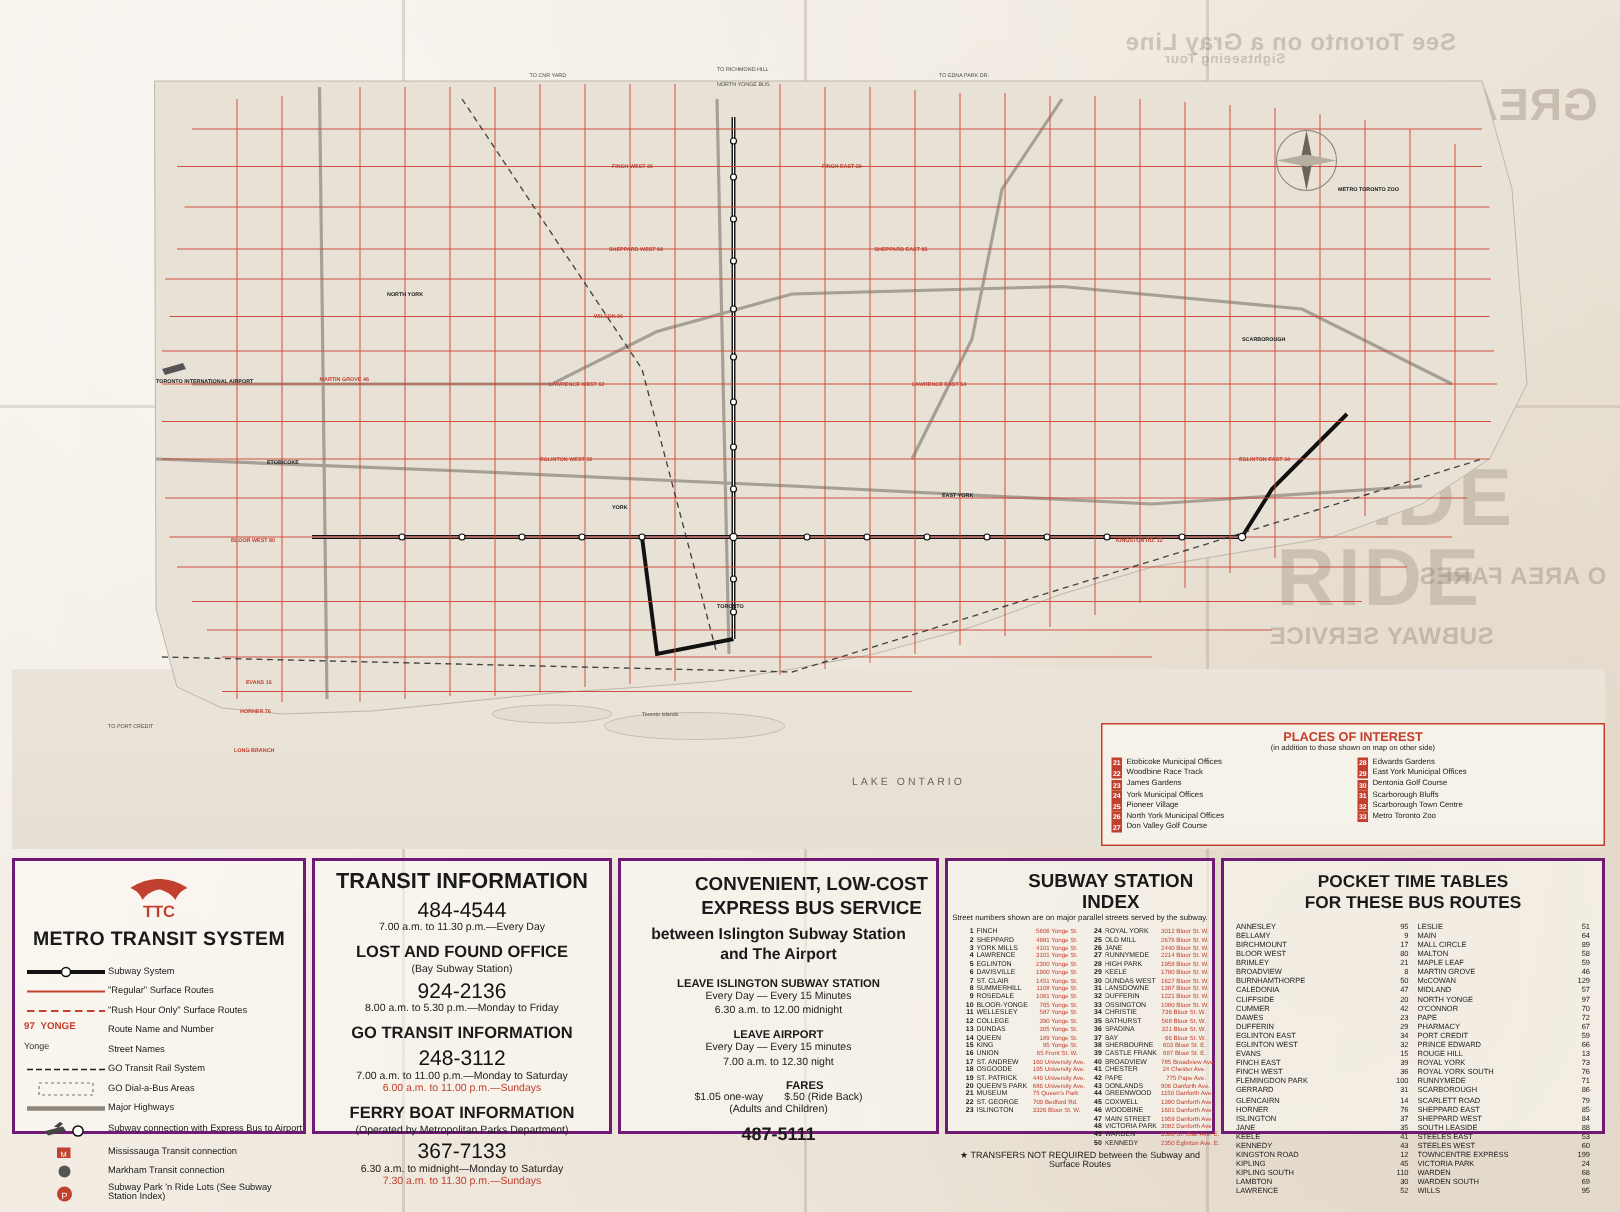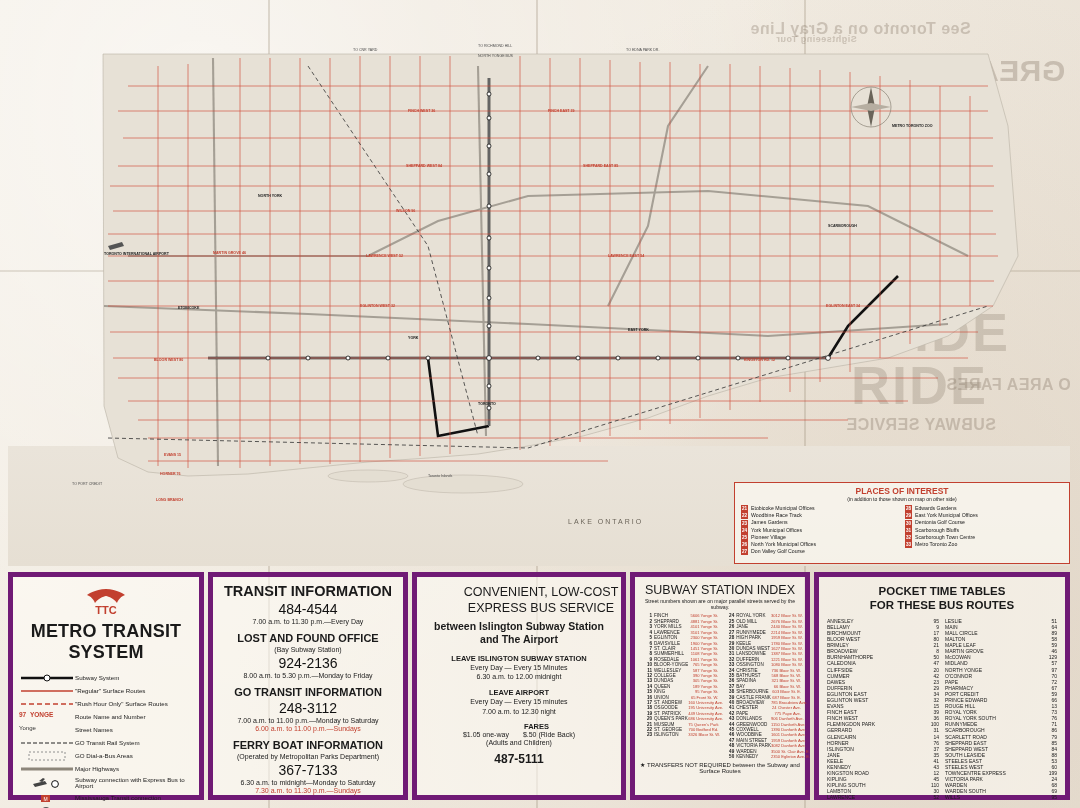--- a/index.html
+++ b/index.html
@@ -49,54 +49,54 @@
     font-size:54px;font-weight:bold;color:rgba(140,126,108,.30);
     letter-spacing:2px;line-height:.98;text-align:center;
   }
 
   
   .compass{position:absolute;left:840px;top:78px;width:46px;height:46px;}
 
   
   .bottom{position:absolute;left:8px;top:572px;width:1062px;height:228px;}
   .panel{
-    position:absolute;top:0;height:228px;
-    border:5px solid #701a75;background:rgba(255,253,248,.55);
+    position:absolute;top:0;height:184px;
+    border:2px solid #701a75;background:rgba(255,253,248,.55);
     box-sizing:border-box;
   }
   .p1{left:0;width:196px;}
   .p2{left:200px;width:200px;}
   .p3{left:404px;width:214px;}
   .p4{left:622px;width:180px;}
   .p5{left:806px;width:256px;}
   .red{color:#c2402f;}
   .tiny{font-size:6px;}
 
   
   .logo{width:46px;height:32px;margin:10px auto 2px;position:relative;}
-  .p1 h2{font-size:18px;text-align:center;margin:2px 0 8px;font-weight:bold;letter-spacing:.2px;}
+  .p1 h2{font-size:13px;text-align:center;margin:2px 0 8px;font-weight:bold;letter-spacing:.2px;}
   .legrow{display:flex;align-items:center;height:13px;padding-left:6px;font-size:6.2px;}
   .legsym{width:56px;flex:0 0 56px;height:12px;position:relative;}
   .leglab{white-space:nowrap;}
 
   
   .p2 .h{font-size:14.5px;font-weight:bold;text-align:center;margin-top:6px;}
   .p2 .num{font-size:14px;font-weight:normal;text-align:center;color:#111;margin-top:2px;}
   .p2 .sub{font-size:7px;text-align:center;margin-top:1px;}
   .p2 .h2{font-size:11px;font-weight:bold;text-align:center;margin-top:7px;line-height:1.15;}
 
   
-  .p3 .t1{font-size:12.5px;font-weight:normal;text-align:center;margin-top:8px;line-height:1.25;margin-left:44px;}
+  .p3 .t1{font-size:12.5px;font-weight:bold;text-align:center;margin-top:8px;line-height:1.25;margin-left:44px;}
   .p3 .t2{font-size:10.5px;font-weight:bold;text-align:center;margin-top:4px;line-height:1.25;}
   .p3 .t3{font-size:7.5px;font-weight:bold;text-align:center;margin-top:7px;}
   .p3 .t4{font-size:7px;text-align:center;line-height:1.35;}
   .gc{font-size:12px;font-weight:bold;text-align:center;letter-spacing:1px;line-height:1.15;}
 
   
-  .p4 .h{font-size:12.5px;font-weight:normal;text-align:center;margin-top:6px;}
+  .p4 .h{font-size:12.5px;font-weight:bold;text-align:center;margin-top:6px;padding-left:41px;}
   .p4 .sh{font-size:5.2px;text-align:center;margin-top:1px;line-height:1.2;}
   .idxcols{display:flex;gap:3px;padding:3px 4px 0;}
   .idxcol{flex:1;}
   .idxrow{display:flex;font-size:4.6px;line-height:5.4px;white-space:nowrap;}
   .idxnum{width:13px;flex:0 0 13px;text-align:right;padding-right:2px;font-weight:bold;}
   .idxname{flex:1;overflow:hidden;}
   .idxst{color:#c2402f;font-size:4.1px;text-align:right;width:30px;flex:0 0 30px;}
 
   
   .p5 .h{font-size:11.5px;font-weight:bold;text-align:center;margin-top:7px;line-height:1.25;}

